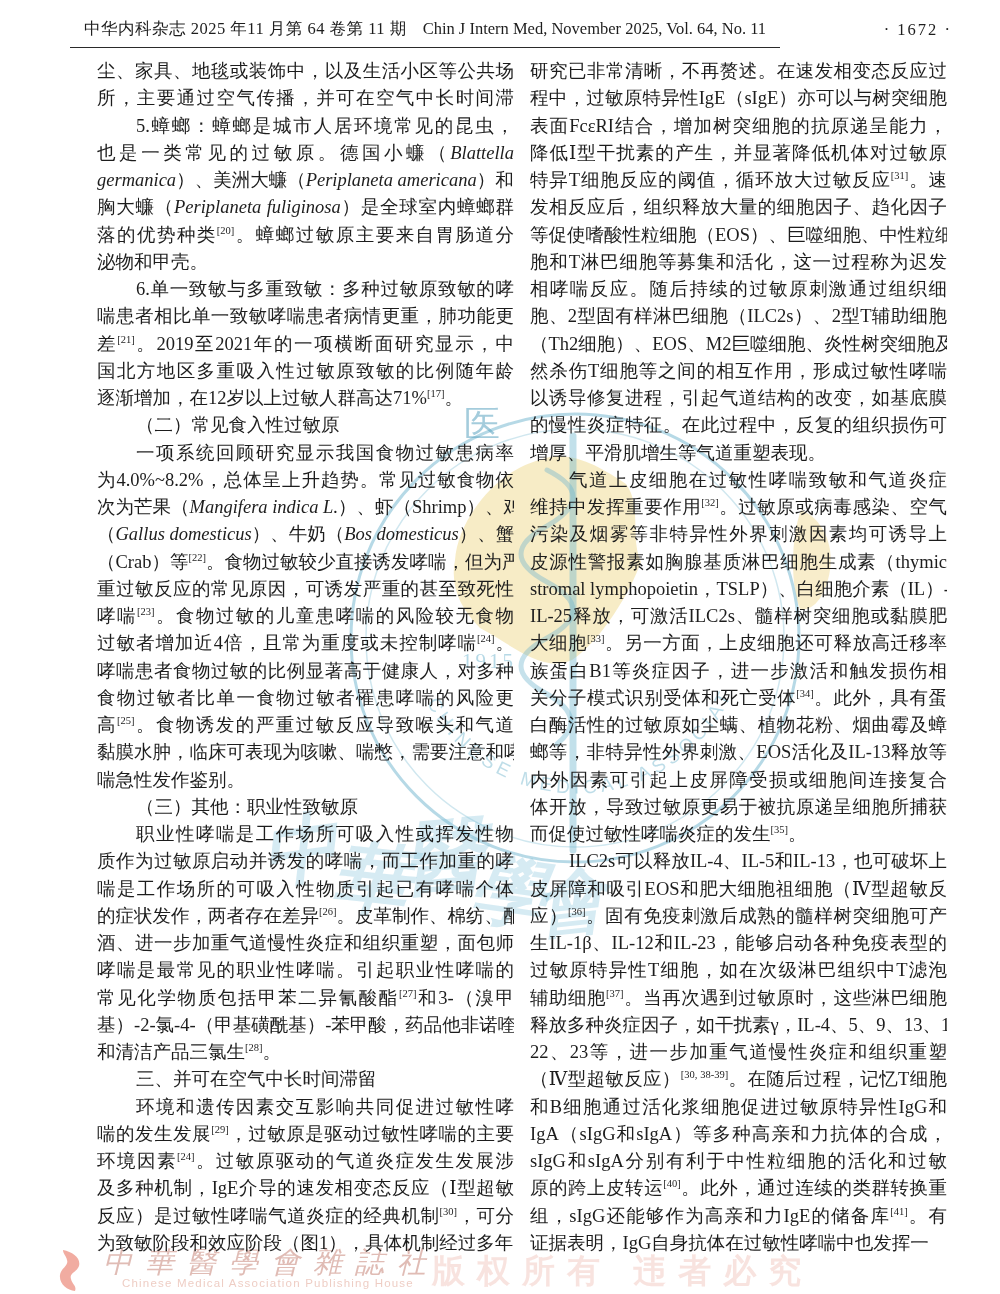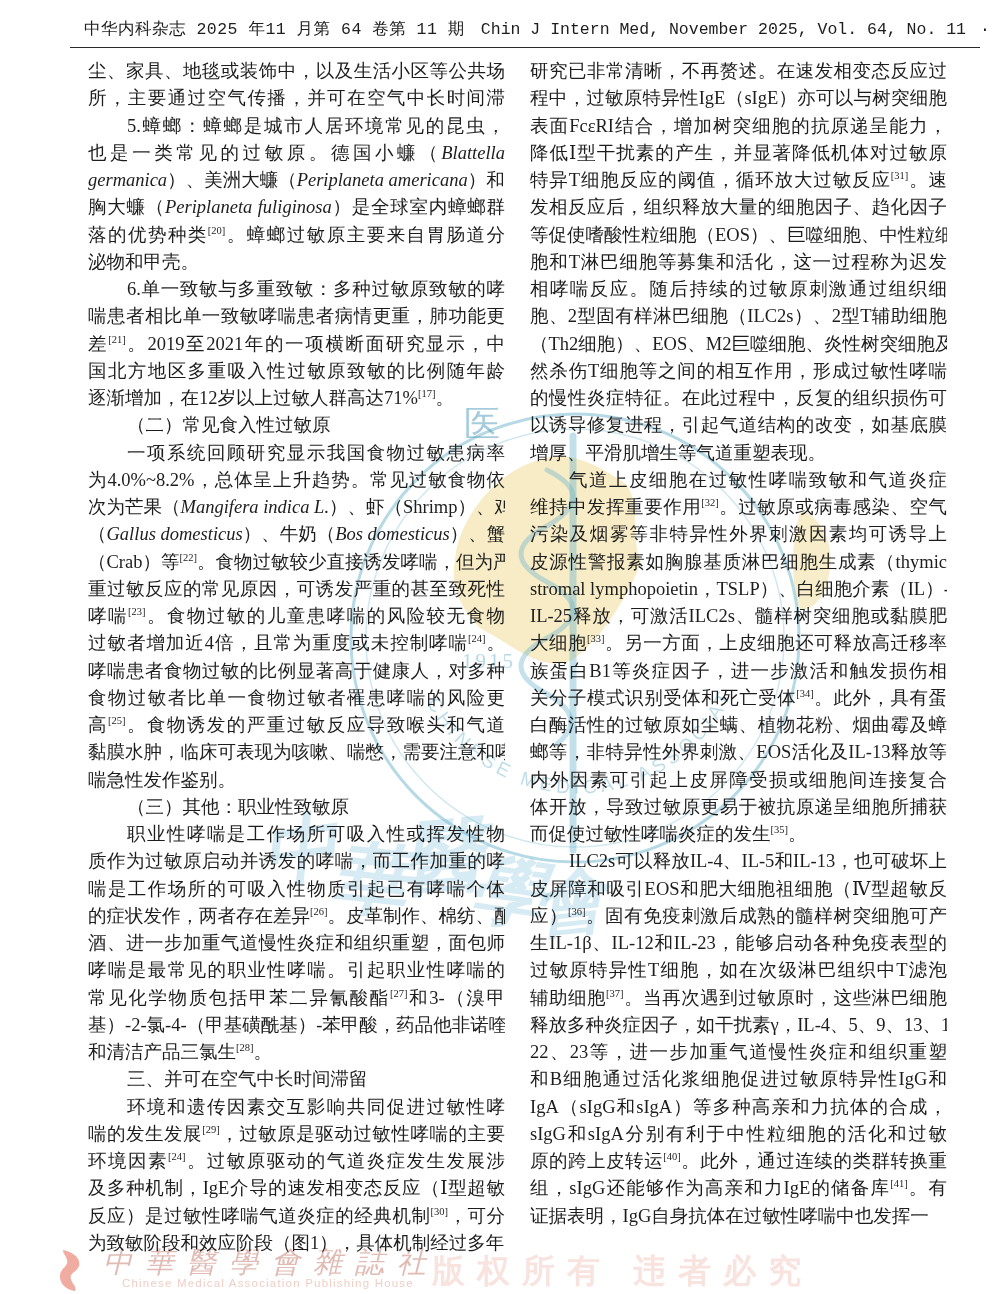--- a/index.html
+++ b/index.html
@@ -7,30 +7,29 @@
   .page{
     position:relative;width:1000px;height:1294px;background:#ffffff;
     overflow:hidden;margin:0 auto;
     font-family:"Liberation Serif","DejaVu Serif",serif;color:#1d1d1d;
   }
   
   .header{
     position:absolute;top:18px;left:70px;right:48px;
     display:flex;justify-content:space-between;align-items:flex-start;
     font-size:16.5px;
-    font-family:Liberation Mono, monospace;
   }
   .header-left{border-bottom:1.5px solid #2a2a2a;padding:0 14px 7px 14px;white-space:nowrap}
   .header-left .cn{letter-spacing:.5px}
   .header-left .en{margin-left:16px}
   .header-right{padding-top:2px;letter-spacing:2px;white-space:nowrap}
   
   .columns{position:absolute;top:58px;left:84px;width:862px;z-index:2}
   .col{position:absolute;top:0;width:417px}
-  .col-left{left:4px}
+  .col-left{left:13px}
   .col-right{left:446px}
   .line{
     height:27.25px;line-height:27.25px;font-size:18.5px;
     text-align:justify;text-align-last:justify;
     overflow:hidden;white-space:nowrap;
   }
   .line.e{text-align-last:left;white-space:normal}
   .line.i{text-indent:39px}
   .line sup{font-size:10.5px;line-height:0;vertical-align:7px;letter-spacing:0}
   .line i{font-style:italic}
@@ -150,22 +149,22 @@
         <div class="line">表面FcεRI结合，增加树突细胞的抗原递呈能力，</div>
         <div class="line">降低Ⅰ型干扰素的产生，并显著降低机体对过敏原</div>
         <div class="line">特异T细胞反应的阈值，循环放大过敏反应<sup>[31]</sup>。速</div>
         <div class="line">发相反应后，组织释放大量的细胞因子、趋化因子</div>
         <div class="line">等促使嗜酸性粒细胞（EOS）、巨噬细胞、中性粒细</div>
         <div class="line">胞和T淋巴细胞等募集和活化，这一过程称为迟发</div>
         <div class="line">相哮喘反应。随后持续的过敏原刺激通过组织细</div>
         <div class="line">胞、2型固有样淋巴细胞（ILC2s）、2型T辅助细胞</div>
         <div class="line">（Th2细胞）、EOS、M2巨噬细胞、炎性树突细胞及自</div>
         <div class="line">然杀伤T细胞等之间的相互作用，形成过敏性哮喘</div>
+        <div class="line">以诱导修复进程，引起气道结构的改变，如基底膜</div>
         <div class="line">的慢性炎症特征。在此过程中，反复的组织损伤可</div>
-        <div class="line">以诱导修复进程，引起气道结构的改变，如基底膜</div>
         <div class="line e">增厚、平滑肌增生等气道重塑表现。</div>
         <div class="line i">气道上皮细胞在过敏性哮喘致敏和气道炎症</div>
         <div class="line">维持中发挥重要作用<sup>[32]</sup>。过敏原或病毒感染、空气</div>
         <div class="line">污染及烟雾等非特异性外界刺激因素均可诱导上</div>
         <div class="line">皮源性警报素如胸腺基质淋巴细胞生成素（thymic</div>
         <div class="line">stromal lymphopoietin，TSLP）、白细胞介素（IL）-33及</div>
         <div class="line">IL-25释放，可激活ILC2s、髓样树突细胞或黏膜肥</div>
         <div class="line">大细胞<sup>[33]</sup>。另一方面，上皮细胞还可释放高迁移率</div>
         <div class="line">族蛋白B1等炎症因子，进一步激活和触发损伤相</div>
         <div class="line">关分子模式识别受体和死亡受体<sup>[34]</sup>。此外，具有蛋</div>
@@ -175,20 +174,21 @@
         <div class="line">体开放，导致过敏原更易于被抗原递呈细胞所捕获</div>
         <div class="line e">而促使过敏性哮喘炎症的发生<sup>[35]</sup>。</div>
         <div class="line i">ILC2s可以释放IL-4、IL-5和IL-13，也可破坏上</div>
         <div class="line">皮屏障和吸引EOS和肥大细胞祖细胞（Ⅳ型超敏反</div>
         <div class="line">应）<sup>[36]</sup>。固有免疫刺激后成熟的髓样树突细胞可产</div>
         <div class="line">生IL-1β、IL-12和IL-23，能够启动各种免疫表型的</div>
         <div class="line">过敏原特异性T细胞，如在次级淋巴组织中T滤泡</div>
         <div class="line">辅助细胞<sup>[37]</sup>。当再次遇到过敏原时，这些淋巴细胞</div>
         <div class="line">释放多种炎症因子，如干扰素γ，IL-4、5、9、13、17、</div>
         <div class="line">22、23等，进一步加重气道慢性炎症和组织重塑</div>
+        <div class="line">（Ⅳ型超敏反应）<sup>[30, 38-39]</sup>。在随后过程，记忆T细胞</div>
         <div class="line">和B细胞通过活化浆细胞促进过敏原特异性IgG和</div>
         <div class="line">IgA（sIgG和sIgA）等多种高亲和力抗体的合成，</div>
         <div class="line">sIgG和sIgA分别有利于中性粒细胞的活化和过敏</div>
         <div class="line">原的跨上皮转运<sup>[40]</sup>。此外，通过连续的类群转换重</div>
         <div class="line">组，sIgG还能够作为高亲和力IgE的储备库<sup>[41]</sup>。有</div>
         <div class="line e">证据表明，IgG自身抗体在过敏性哮喘中也发挥一</div>
       </div>
   </div>
 
   <svg class="wm f-logo" viewBox="0 0 32 44" xmlns="http://www.w3.org/2000/svg" aria-hidden="true">

